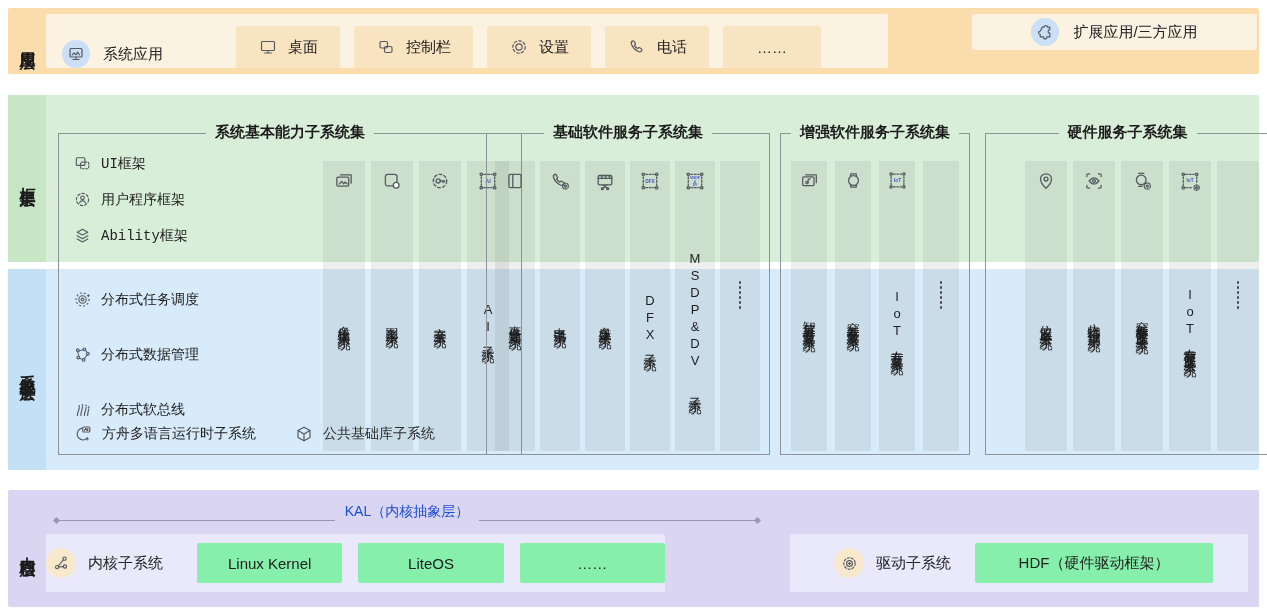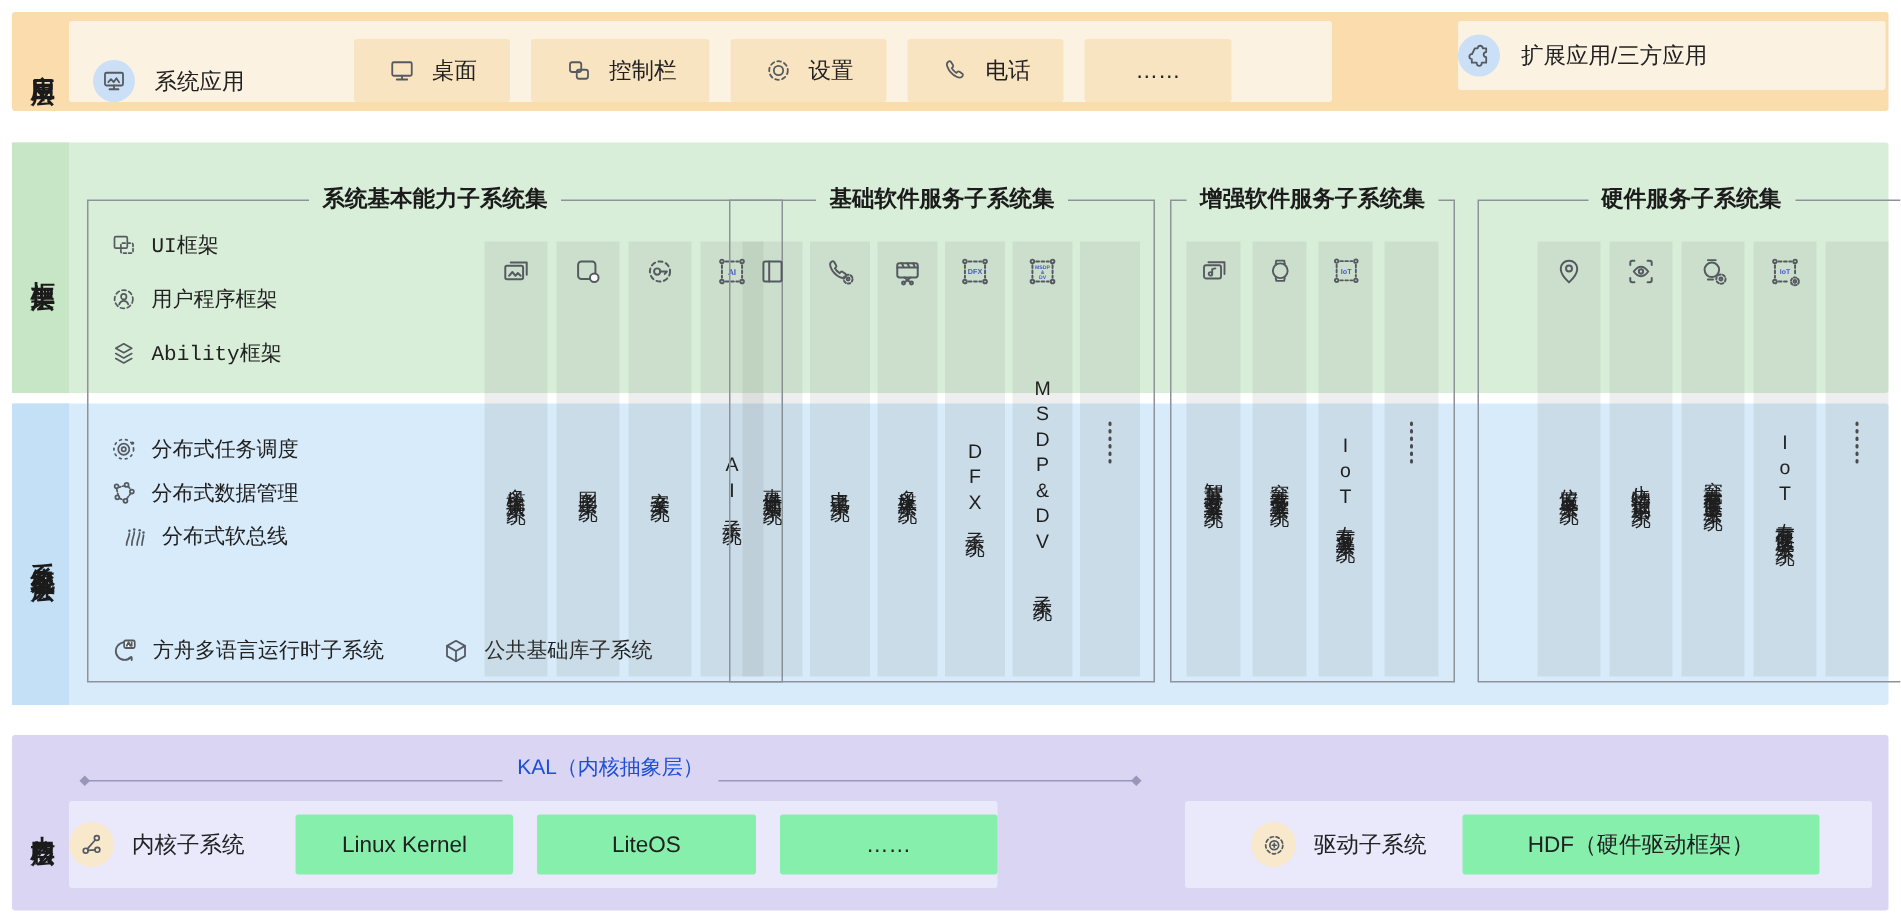--- a/index.html
+++ b/index.html
@@ -16,29 +16,29 @@
         writing-mode:vertical-rl;text-orientation:upright;font-weight:700;font-size:16px;letter-spacing:3px;color:#1b1b1b;}
   
   .app-main{position:absolute;left:38px;top:6px;width:842px;height:54px;background:#FCF2E2;border-radius:2px;
         display:flex;align-items:flex-end;}
   .app-sys{display:flex;align-items:center;gap:13px;margin-left:16px;width:134px;font-size:15px;}
   .icon-circle{width:28px;height:28px;border-radius:50%;background:#CBDFF6;display:flex;align-items:center;justify-content:center;flex:0 0 auto;}
   .icon-circle.cream{background:#F8E9CD;width:30px;height:30px;}
   .app-box{height:42px;background:#F9E4C2;border-radius:2px;display:flex;align-items:center;justify-content:center;
         gap:10px;font-size:15px;margin-left:14px;padding:0 22px;}
   .app-box.first{margin-left:40px;}
-  .app-ext{position:absolute;left:964px;top:6px;width:285px;height:46px;background:#FCF2E2;border-radius:2px;
-        display:flex;align-items:center;gap:14px;font-size:15px;}
+  .app-ext{position:absolute;left:964px;top:6px;width:285px;height:36px;background:#FCF2E2;border-radius:2px;
+        display:flex;align-items:center;justify-content:center;gap:14px;font-size:15px;}
   
   .gbox{position:absolute;top:133px;height:322px;border:1px solid #8D9399;box-sizing:border-box;}
   .g1{left:58px;width:464px;} .g2{left:486px;width:284px;} .g3{left:780px;width:190px;} .g4{left:985px;width:285px;}
   .legend{position:absolute;top:-11px;left:0;right:0;text-align:center;}
   .legend span{background:#D9EED9;padding:0 9px;font-weight:700;font-size:15px;color:#1b1b1b;}
   .fw-list{position:absolute;left:14px;top:20px;display:flex;flex-direction:column;gap:17px;}
-  .sv-list{position:absolute;left:14px;top:156px;display:flex;flex-direction:column;gap:10px;align-items:center;}
+  .sv-list{position:absolute;left:14px;top:156px;display:flex;flex-direction:column;gap:36px;}
   .bottom-row{position:absolute;left:14px;top:290px;display:flex;gap:38px;}
   .litem{display:flex;align-items:center;gap:9px;font-size:14px;white-space:nowrap;font-family:Liberation Mono, monospace;}
   .pillars{position:absolute;top:27px;display:flex;}
   .g1 .pillars{right:12px;gap:6px;} .g2 .pillars{right:9px;gap:5px;} .g3 .pillars{right:10px;gap:8px;} .g4 .pillars{right:10px;gap:6px;}
   .pillar{height:290px;background:rgba(116,124,116,0.13);display:flex;flex-direction:column;align-items:center;
         padding-top:9px;box-sizing:border-box;}
   .g1 .pillar{width:42px;} .g2 .pillar{width:40px;} .g3 .pillar{width:36px;} .g4 .pillar{width:42px;}
   .ptxt{flex:1;display:flex;align-items:center;justify-content:center;}
   .ptxt span{writing-mode:vertical-rl;text-orientation:upright;font-size:13px;letter-spacing:2px;line-height:1;color:#1e1e1e;}
   .pillar.dots{justify-content:flex-start;padding-top:120px;}

